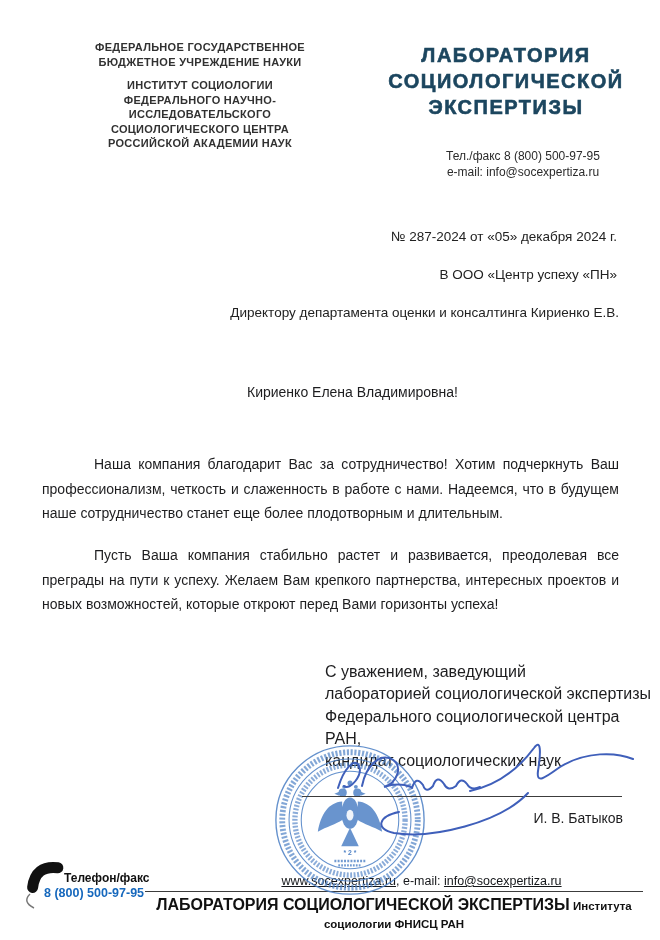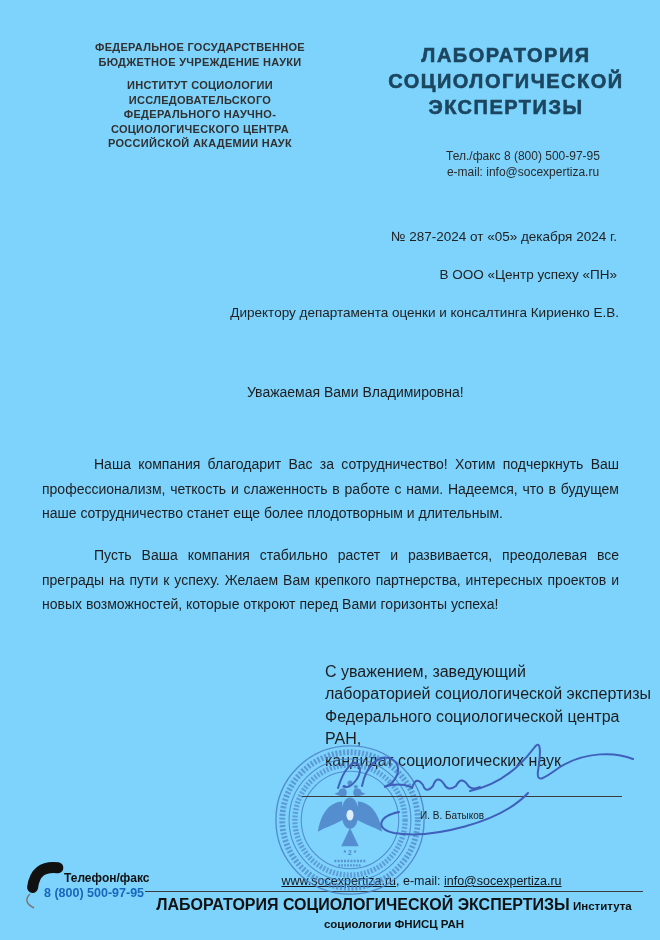--- a/index.html
+++ b/index.html
@@ -1,19 +1,19 @@
 <!DOCTYPE html>
 <html><head>
 <meta charset="utf-8">
 <style>
   * { margin:0; padding:0; box-sizing:border-box; }
   html,body { background:#9aa0a6; }
   .page {
     position:relative; width:660px; height:940px; margin:0 auto;
-    background:#7dd3fc; overflow:hidden;
+    background:#ffffff; overflow:hidden;
     font-family:"Liberation Sans","DejaVu Sans",sans-serif; color:#1d1d1f;
   }
   
   .org-left { position:absolute; left:40px; top:40px; width:320px; text-align:center;
     font-size:11px; font-weight:bold; line-height:14.5px; letter-spacing:.3px; color:#313131; }
   .org-left .block { margin-bottom:9px; }
   .logo { position:absolute; left:370px; top:42px; width:272px; text-align:center;
     font-size:20px; font-weight:bold; line-height:26px; letter-spacing:1.5px;
     color:#1c465f; -webkit-text-stroke:.6px #1c465f; }
   .contact { position:absolute; left:390px; top:149px; width:266px; text-align:center;
@@ -26,22 +26,22 @@
   .salutation { position:absolute; left:247px; top:384px; font-size:14px; color:#1d1d1f; }
   .para { position:absolute; left:42px; width:577px; font-size:14px; line-height:24.5px;
     text-align:justify; text-indent:52px; color:#1d1d1f; }
   .para1 { top:452px; }
   .para2 { top:543px; }
   
   .closing { position:absolute; left:325px; top:661px; font-size:16px; line-height:22.3px; color:#1d1d1f; }
   .seal { position:absolute; left:272px; top:742px; width:156px; height:156px; z-index:1; }
   .sig-line { position:absolute; left:302px; top:796px; width:320px; border-top:1.5px solid #3c3c3c; z-index:2; }
   .sig-scrawl { position:absolute; left:300px; top:690px; width:350px; height:160px; z-index:3; }
-  .signer-name { position:absolute; left:420px; top:810px; width:203px; 
-    font-size:10px; color:#1d1d1f; z-index:4; }
+  .signer-name { position:absolute; left:420px; top:810px; width:203px; text-align:right;
+    font-size:14px; color:#1d1d1f; z-index:4; }
   
   .footer-phone-icon { position:absolute; left:22px; top:860px; width:48px; height:52px; }
   .footer-phone-label { position:absolute; left:64px; top:871px; font-size:12px; font-weight:bold; color:#111; }
   .footer-phone-number { position:absolute; left:44px; top:886px; font-size:12.5px; font-weight:bold; color:#1668bd; }
   .footer-links { position:absolute; left:200px; top:874px; width:443px; text-align:center; font-size:12.5px; color:#15171a; }
   .footer-links a { color:#15171a; text-decoration:underline; }
   .footer-rule { position:absolute; left:145px; top:891px; width:498px; border-top:1.5px solid #3c3c3c; }
   .footer-org { position:absolute; left:145px; top:896px; width:498px; text-align:center; font-weight:bold; color:#111; }
   .footer-org .caps { font-size:16px; }
   .footer-org .rest { font-size:11.5px; }
@@ -51,42 +51,42 @@
 
 <div class="page">
 
   <div class="org-left">
     <div class="block">
       <div>ФЕДЕРАЛЬНОЕ ГОСУДАРСТВЕННОЕ</div>
       <div>БЮДЖЕТНОЕ УЧРЕЖДЕНИЕ НАУКИ</div>
     </div>
     <div class="block">
       <div>ИНСТИТУТ СОЦИОЛОГИИ</div>
+      <div>ФЕДЕРАЛЬНОГО НАУЧНО-</div>
       <div>ИССЛЕДОВАТЕЛЬСКОГО</div>
-      <div>ФЕДЕРАЛЬНОГО НАУЧНО-</div>
       <div>СОЦИОЛОГИЧЕСКОГО ЦЕНТРА</div>
       <div>РОССИЙСКОЙ АКАДЕМИИ НАУК</div>
     </div>
   </div>
 
   <div class="logo">
     <div>ЛАБОРАТОРИЯ</div>
     <div>СОЦИОЛОГИЧЕСКОЙ</div>
     <div>ЭКСПЕРТИЗЫ</div>
   </div>
   <div class="contact">
     <div>Тел./факс 8 (800) 500-97-95</div>
     <div>e-mail: info@socexpertiza.ru</div>
   </div>
 
   <div class="ref-number">№ 287-2024 от «05» декабря 2024 г.</div>
   <div class="addr-org">В ООО «Центр успеху «ПН»</div>
   <div class="addr-person">Директору департамента оценки и консалтинга Кириенко Е.В.</div>
 
-  <div class="salutation">Уважаемая Вами Владимировна!</div>
+  <div class="salutation">Кириенко Елена Владимировна!</div>
   <div class="para para1">Наша компания благодарит Вас за сотрудничество! Хотим подчеркнуть Ваш профессионализм, четкость и слаженность в работе с нами. Надеемся, что в будущем наше сотрудничество станет еще более плодотворным и длительным.</div>
   <div class="para para2">Пусть Ваша компания стабильно растет и развивается, преодолевая все преграды на пути к успеху. Желаем Вам крепкого партнерства, интересных проектов и новых возможностей, которые откроют перед Вами горизонты успеха!</div>
 
   <div class="closing">
     <div>С уважением, заведующий</div>
     <div>лабораторией социологической экспертизы</div>
     <div>Федерального социологической центра РАН,</div>
     <div>кандидат социологических наук</div>
   </div>
 

